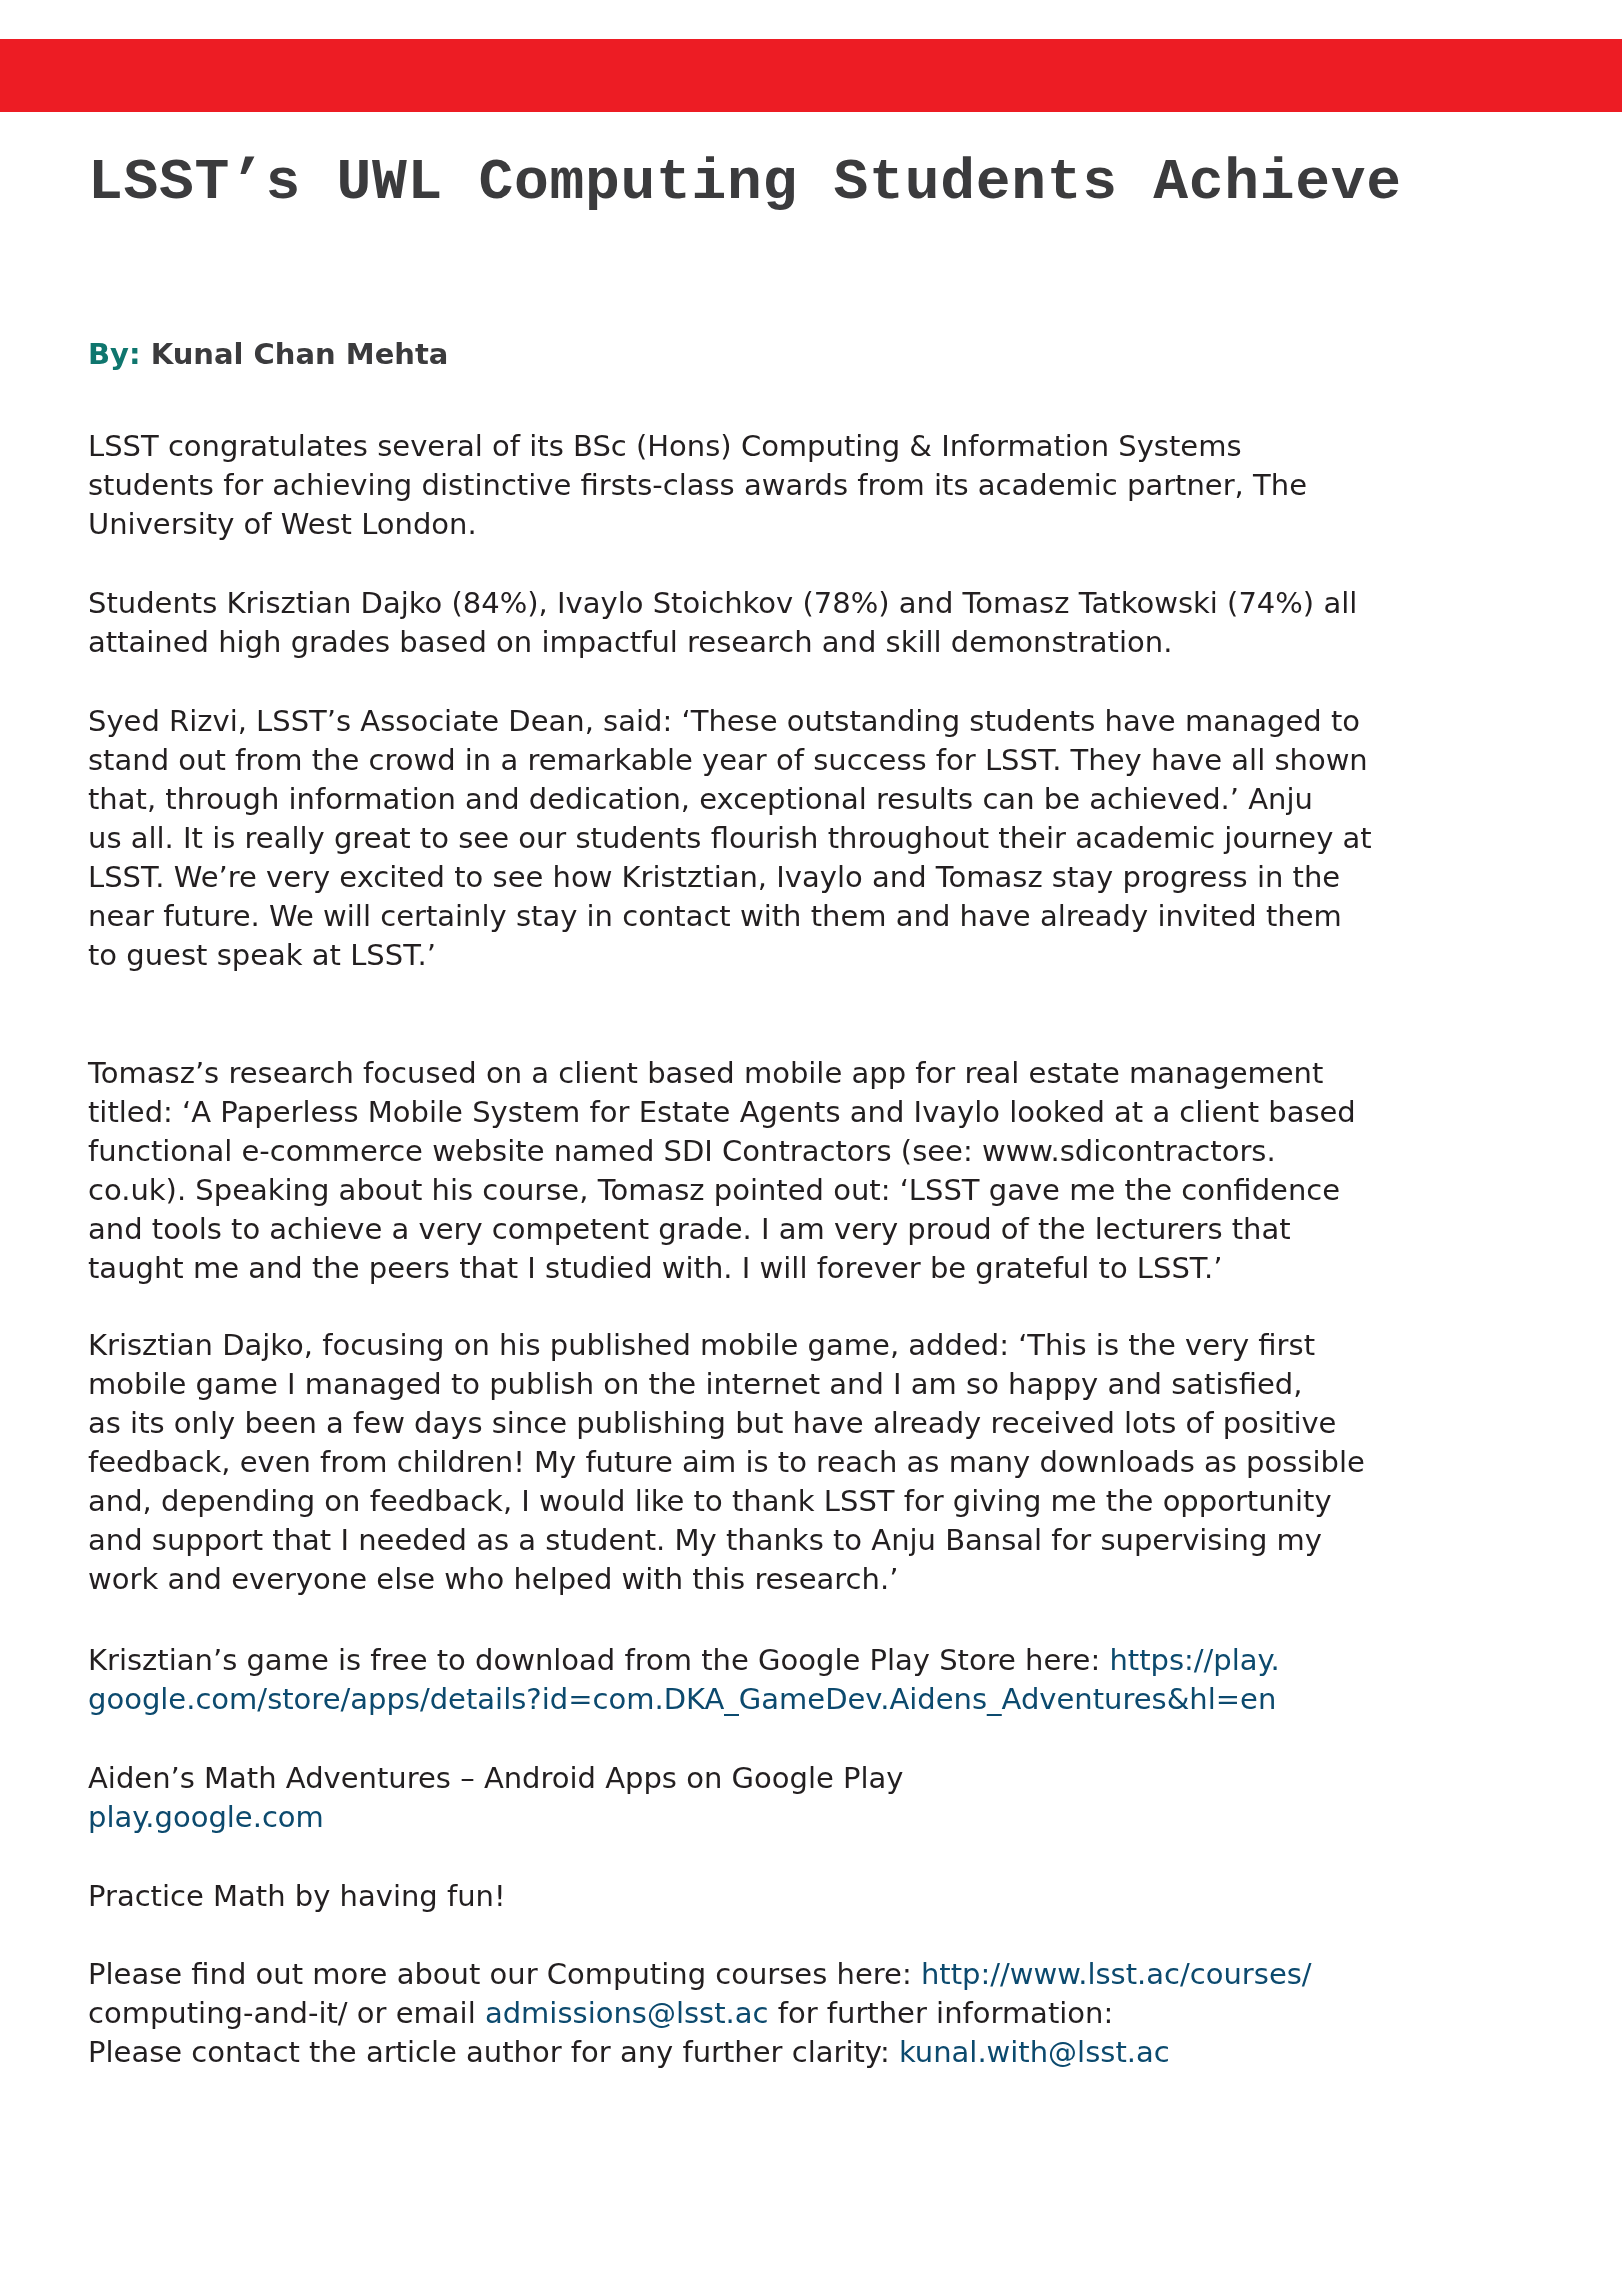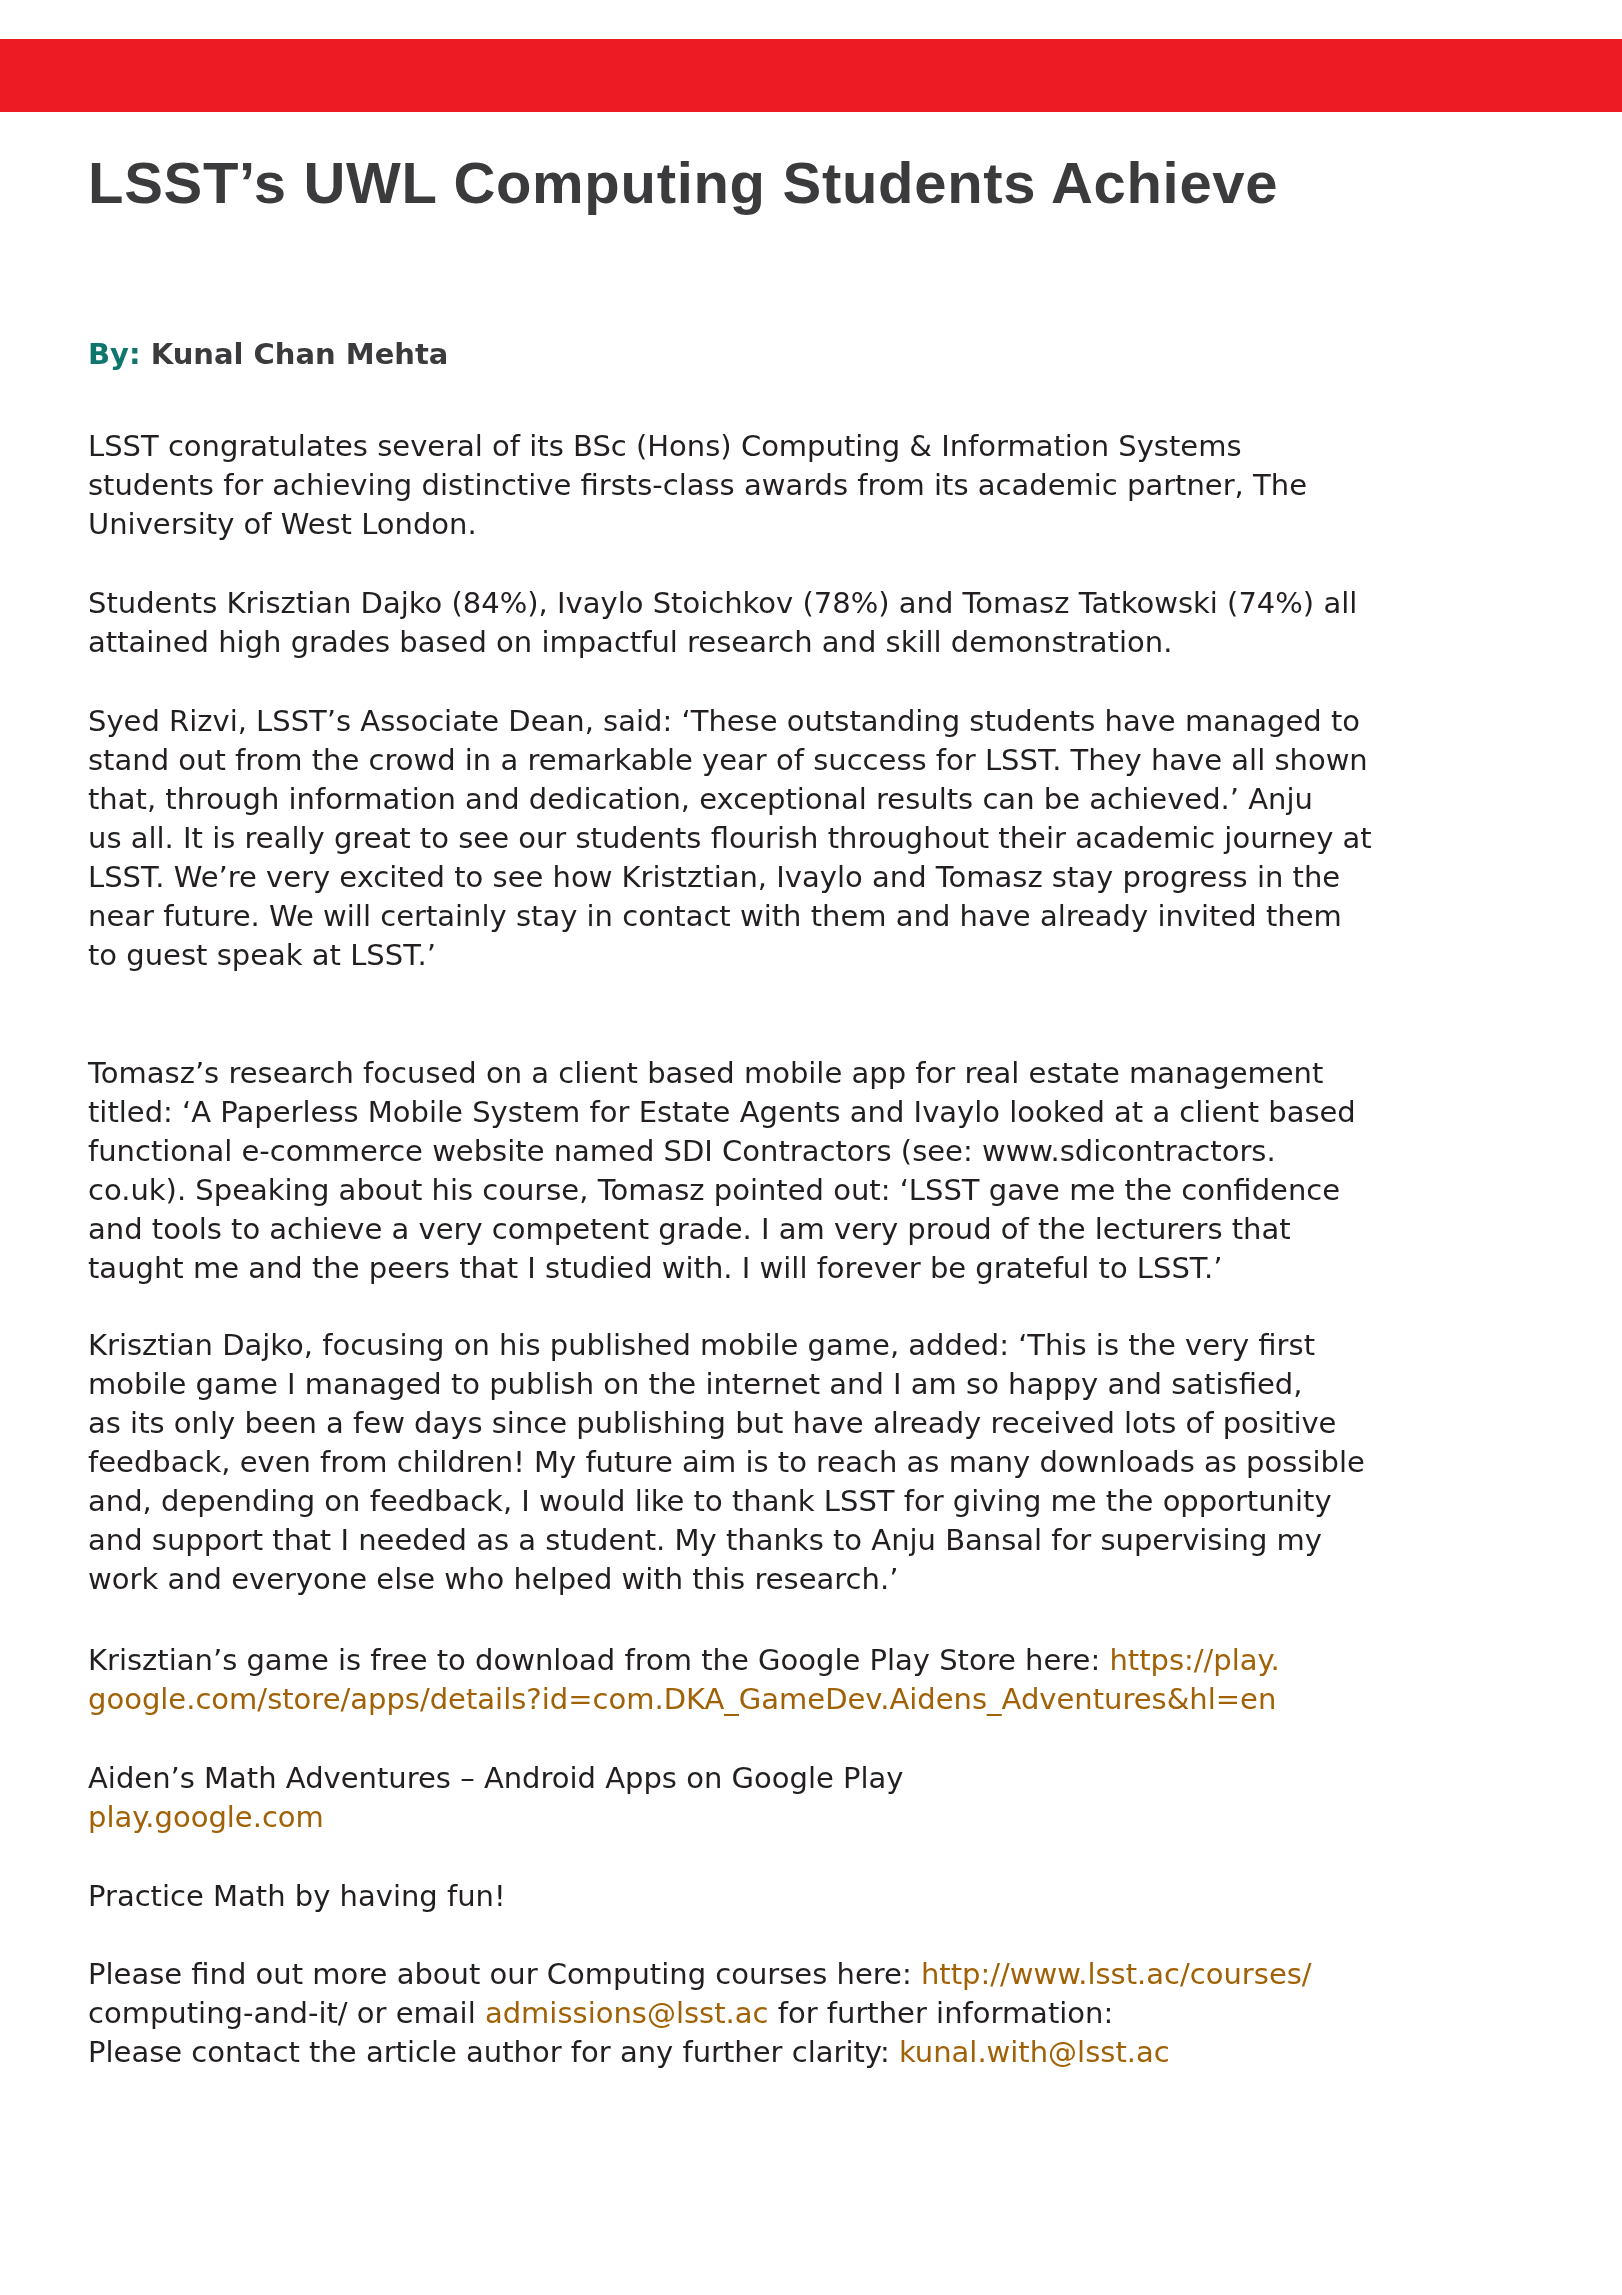--- a/index.html
+++ b/index.html
@@ -1,26 +1,26 @@
 <!DOCTYPE html>
 <html style="font-size:10.5px"><head>
 <meta charset="utf-8">
 <style>
   html, body { margin: 0; padding: 0; background: #ffffff; }
   body { width: 1623px; height: 2295px; position: relative; overflow: hidden;
          font-family: "DejaVu Sans", "Liberation Sans", sans-serif; color: #231f20; }
   .top-bar { position: absolute; left: 0; top: 39px; width: 1623px; height: 73px; background: #ed1c24; }
   .article { position: absolute; left: 88px; top: 0; width: 1453px; }
-  .title { position: absolute; left: 0; top: 143px; margin: 0; font-family: Liberation Sans, sans-serif;
+  .title { position: absolute; left: 0; top: 143px; margin: 0; font-family: Liberation Mono, monospace;
            font-weight: bold; font-size: 58px; line-height: 79px; color: #3b3b3d; letter-spacing: 0.7px; white-space: nowrap; }
   .byline { position: absolute; left: 0; top: 335px; font-weight: bold; font-size: 29px; line-height: 39px; color: #3b3b3d; white-space: nowrap; }
   .byline .label { color: #0f766e; }
   .para { position: absolute; left: 0; font-size: 29px; line-height: 39px; color: #231f20; white-space: nowrap; margin: 0; }
   .para .line { display: block; }
-  .link { color: #a16207; text-decoration: none; }
+  .link { color: #0c4a6e; text-decoration: none; }
 </style>
 </head>
 <body>
 
 <div class="top-bar"></div>
 
 <div class="article">
 
   <h1 class="title">
     <span class="line" style="display:block">LSST’s UWL Computing Students Achieve</span>

